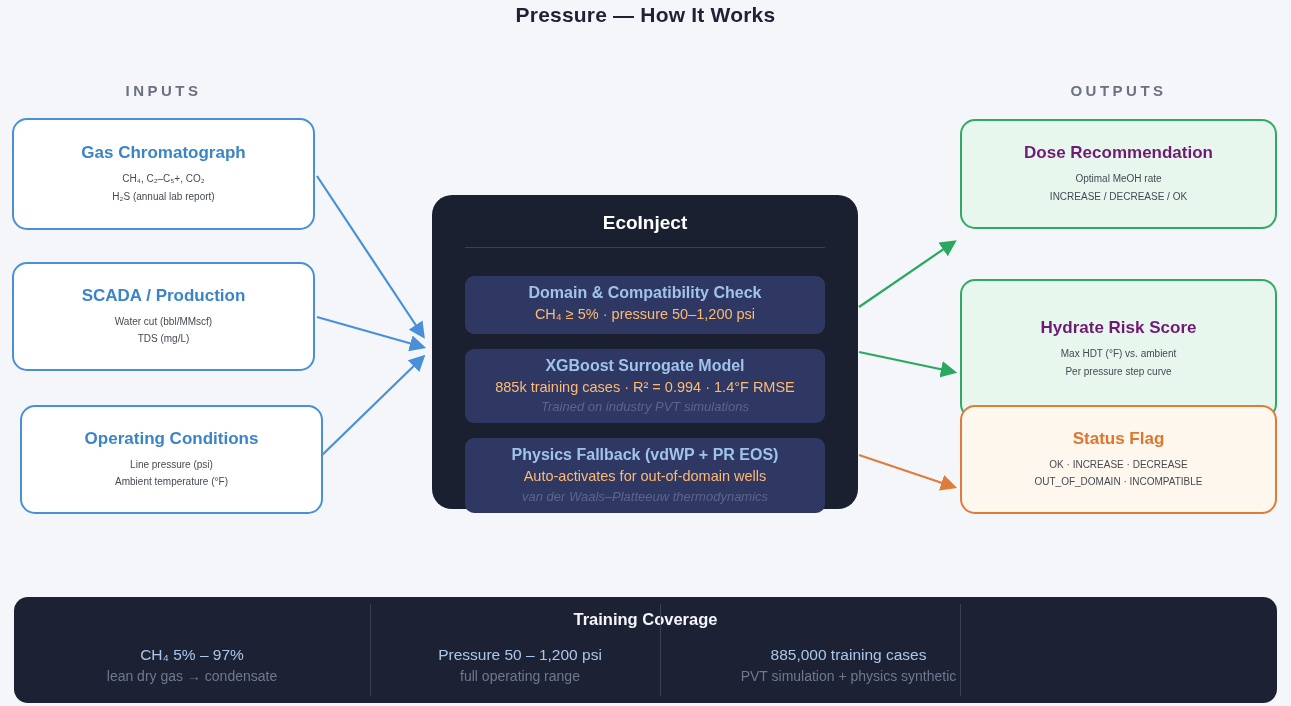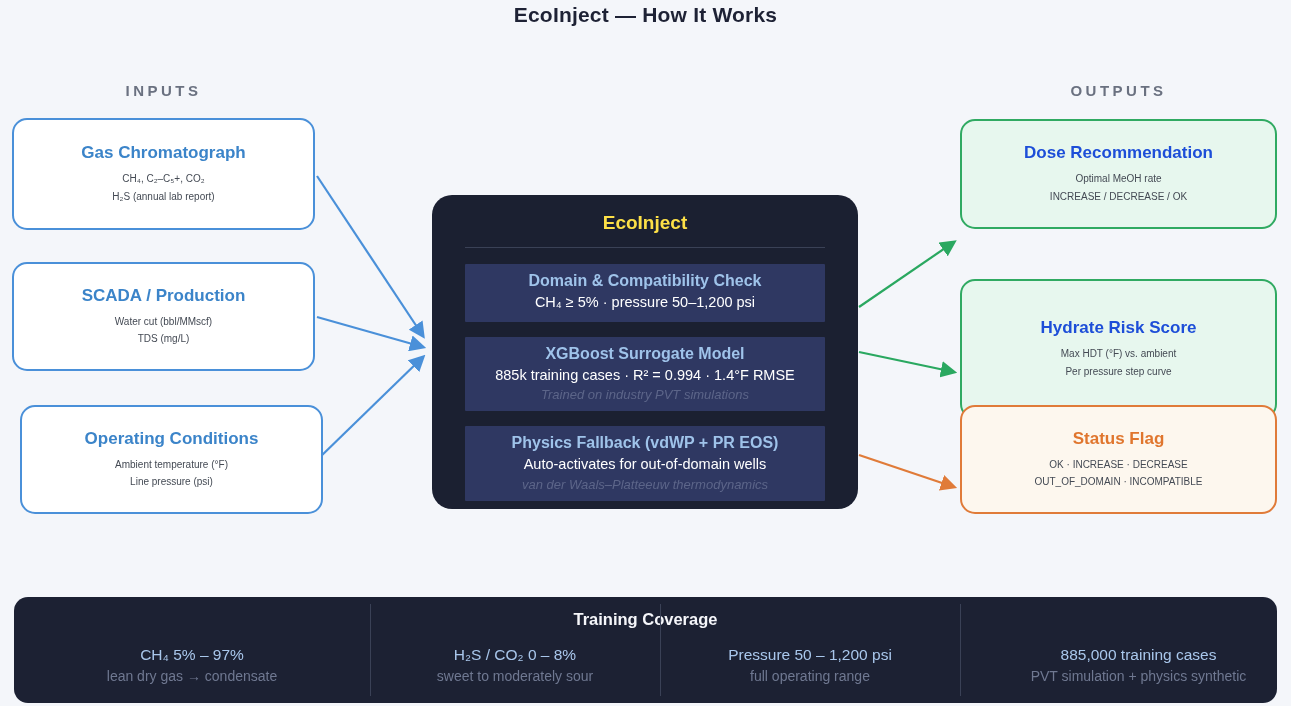--- a/index.html
+++ b/index.html
@@ -36,44 +36,44 @@
   }
   .card .card-title { font-size: 17px; font-weight: bold; color: #3b84c9; margin-bottom: 7px; }
   .card .card-line  { font-size: 10px; color: #444a54; line-height: 1.75; }
 
   .card.in-1 { left: 12px; top: 118px; width: 303px; height: 112px; }
   .card.in-2 { left: 12px; top: 262px; width: 303px; height: 109px; }
   .card.in-3 { left: 20px; top: 405px; width: 303px; height: 109px; }
 
   .card.out { left: 960px; width: 317px; }
   .card.out-green { background: #e7f7ee; border-color: #30aa62; }
-  .card.out-green .card-title { color: #1d4ed8; }
+  .card.out-green .card-title { color: #701a75; }
   .card.out-orange { background: #fdf7ee; border-color: #e07b39; }
   .card.out-orange .card-title { color: #e0762e; }
   .card.out-1 { top: 119px; height: 110px; }
   .card.out-2 { top: 279px; height: 140px; }
   .card.out-3 { top: 405px; height: 109px; }
 
   .engine {
     position: absolute; z-index: 2;
     left: 432px; top: 195px; width: 426px; height: 314px;
     background: #1b2031; border-radius: 20px;
     padding: 17px 33px 18px;
   }
   .engine-title {
-    text-align: center; color: #fde047; font-size: 19px; font-weight: bold;
-    padding-bottom: 13px; border-bottom: 1px solid #3a4156; margin-bottom: 16px;
+    text-align: center; color: #ffffff; font-size: 19px; font-weight: bold;
+    padding-bottom: 13px; border-bottom: 1px solid #3a4156; margin-bottom: 28px;
   }
   .engine-stage {
-    background: #2f3862; border-radius: 1px;
+    background: #2f3862; border-radius: 9px;
     text-align: center; padding: 8px 8px 9px; margin-bottom: 15px;
   }
   .engine-stage:last-child { margin-bottom: 0; }
   .stage-title { color: #9fc3ea; font-size: 16px; font-weight: bold; margin-bottom: 3px; }
-  .stage-sub   { color: #ffffff; font-size: 14.5px; line-height: 1.35; }
+  .stage-sub   { color: #fdba74; font-size: 14.5px; line-height: 1.35; }
   .stage-note  { color: #5c6589; font-size: 13px; font-style: italic; margin-top: 2px; }
   .stage-note:empty { display: none; }
 
   .footer {
     position: absolute; z-index: 2;
     left: 14px; top: 597px; width: 1263px; height: 106px;
     background: #1c2133; border-radius: 14px;
     padding-top: 13px;
   }
   .footer-title {
@@ -86,21 +86,21 @@
   .footer-stat { text-align: center; }
   .footer-stat .stat-value   { color: #a9c7ec; font-size: 15.5px; line-height: 1.45; }
   .footer-stat .stat-caption { color: #6f7891; font-size: 14px; line-height: 1.55; }
   .fs-1 { width: 356px; } .fs-2 { width: 290px; } .fs-3 { width: 300px; } .fs-4 { width: 317px; padding-left: 40px; }
 </style>
 </head>
 <body>
 
 <div class="stage-wrap">
 
-  <div class="page-title">EcoInject — How It Works</div>
+  <div class="page-title">Pressure — How It Works</div>
 
   <div class="col-label inputs">INPUTS</div>
   <div class="col-label outputs">OUTPUTS</div>
 
   <svg class="arrows" width="1291" height="560" viewBox="0 0 1291 560">
     <defs>
       <marker id="ah-blue" viewBox="0 0 10 10" refX="8" refY="5" markerWidth="7.5" markerHeight="7.5" orient="auto">
         <path d="M0,0 L10,5 L0,10 z" fill="#4a90d9"></path>
       </marker>
       <marker id="ah-green" viewBox="0 0 10 10" refX="8" refY="5" markerWidth="7.5" markerHeight="7.5" orient="auto">
@@ -123,22 +123,22 @@
     <div class="card-line">CH₄, C₂–C₅+, CO₂</div>
     <div class="card-line">H₂S (annual lab report)</div>
   </div>
   <div class="card in-2">
     <div class="card-title">SCADA / Production</div>
     <div class="card-line">Water cut (bbl/MMscf)</div>
     <div class="card-line">TDS (mg/L)</div>
   </div>
   <div class="card in-3">
     <div class="card-title">Operating Conditions</div>
+    <div class="card-line">Line pressure (psi)</div>
     <div class="card-line">Ambient temperature (°F)</div>
-    <div class="card-line">Line pressure (psi)</div>
   </div>
 
   <div class="engine">
     <div class="engine-title">EcoInject</div>
     <div class="engine-stage">
       <div class="stage-title">Domain &amp; Compatibility Check</div>
       <div class="stage-sub">CH₄ ≥ 5% · pressure 50–1,200 psi</div>
 
     </div>
     <div class="engine-stage">
@@ -172,24 +172,20 @@
   <div class="footer">
     <div class="footer-divider" style="left:356px"></div>
     <div class="footer-divider" style="left:646px"></div>
     <div class="footer-divider" style="left:946px"></div>
     <div class="footer-title">Training Coverage</div>
     <div class="footer-stats">
       <div class="footer-stat fs-1">
         <div class="stat-value">CH₄ 5% – 97%</div>
         <div class="stat-caption">lean dry gas → condensate</div>
       </div>
-      <div class="footer-stat fs-2">
-        <div class="stat-value">H₂S / CO₂ 0 – 8%</div>
-        <div class="stat-caption">sweet to moderately sour</div>
-      </div>
       <div class="footer-stat fs-3">
         <div class="stat-value">Pressure 50 – 1,200 psi</div>
         <div class="stat-caption">full operating range</div>
       </div>
       <div class="footer-stat fs-4">
         <div class="stat-value">885,000 training cases</div>
         <div class="stat-caption">PVT simulation + physics synthetic</div>
       </div>
     </div>
   </div>

